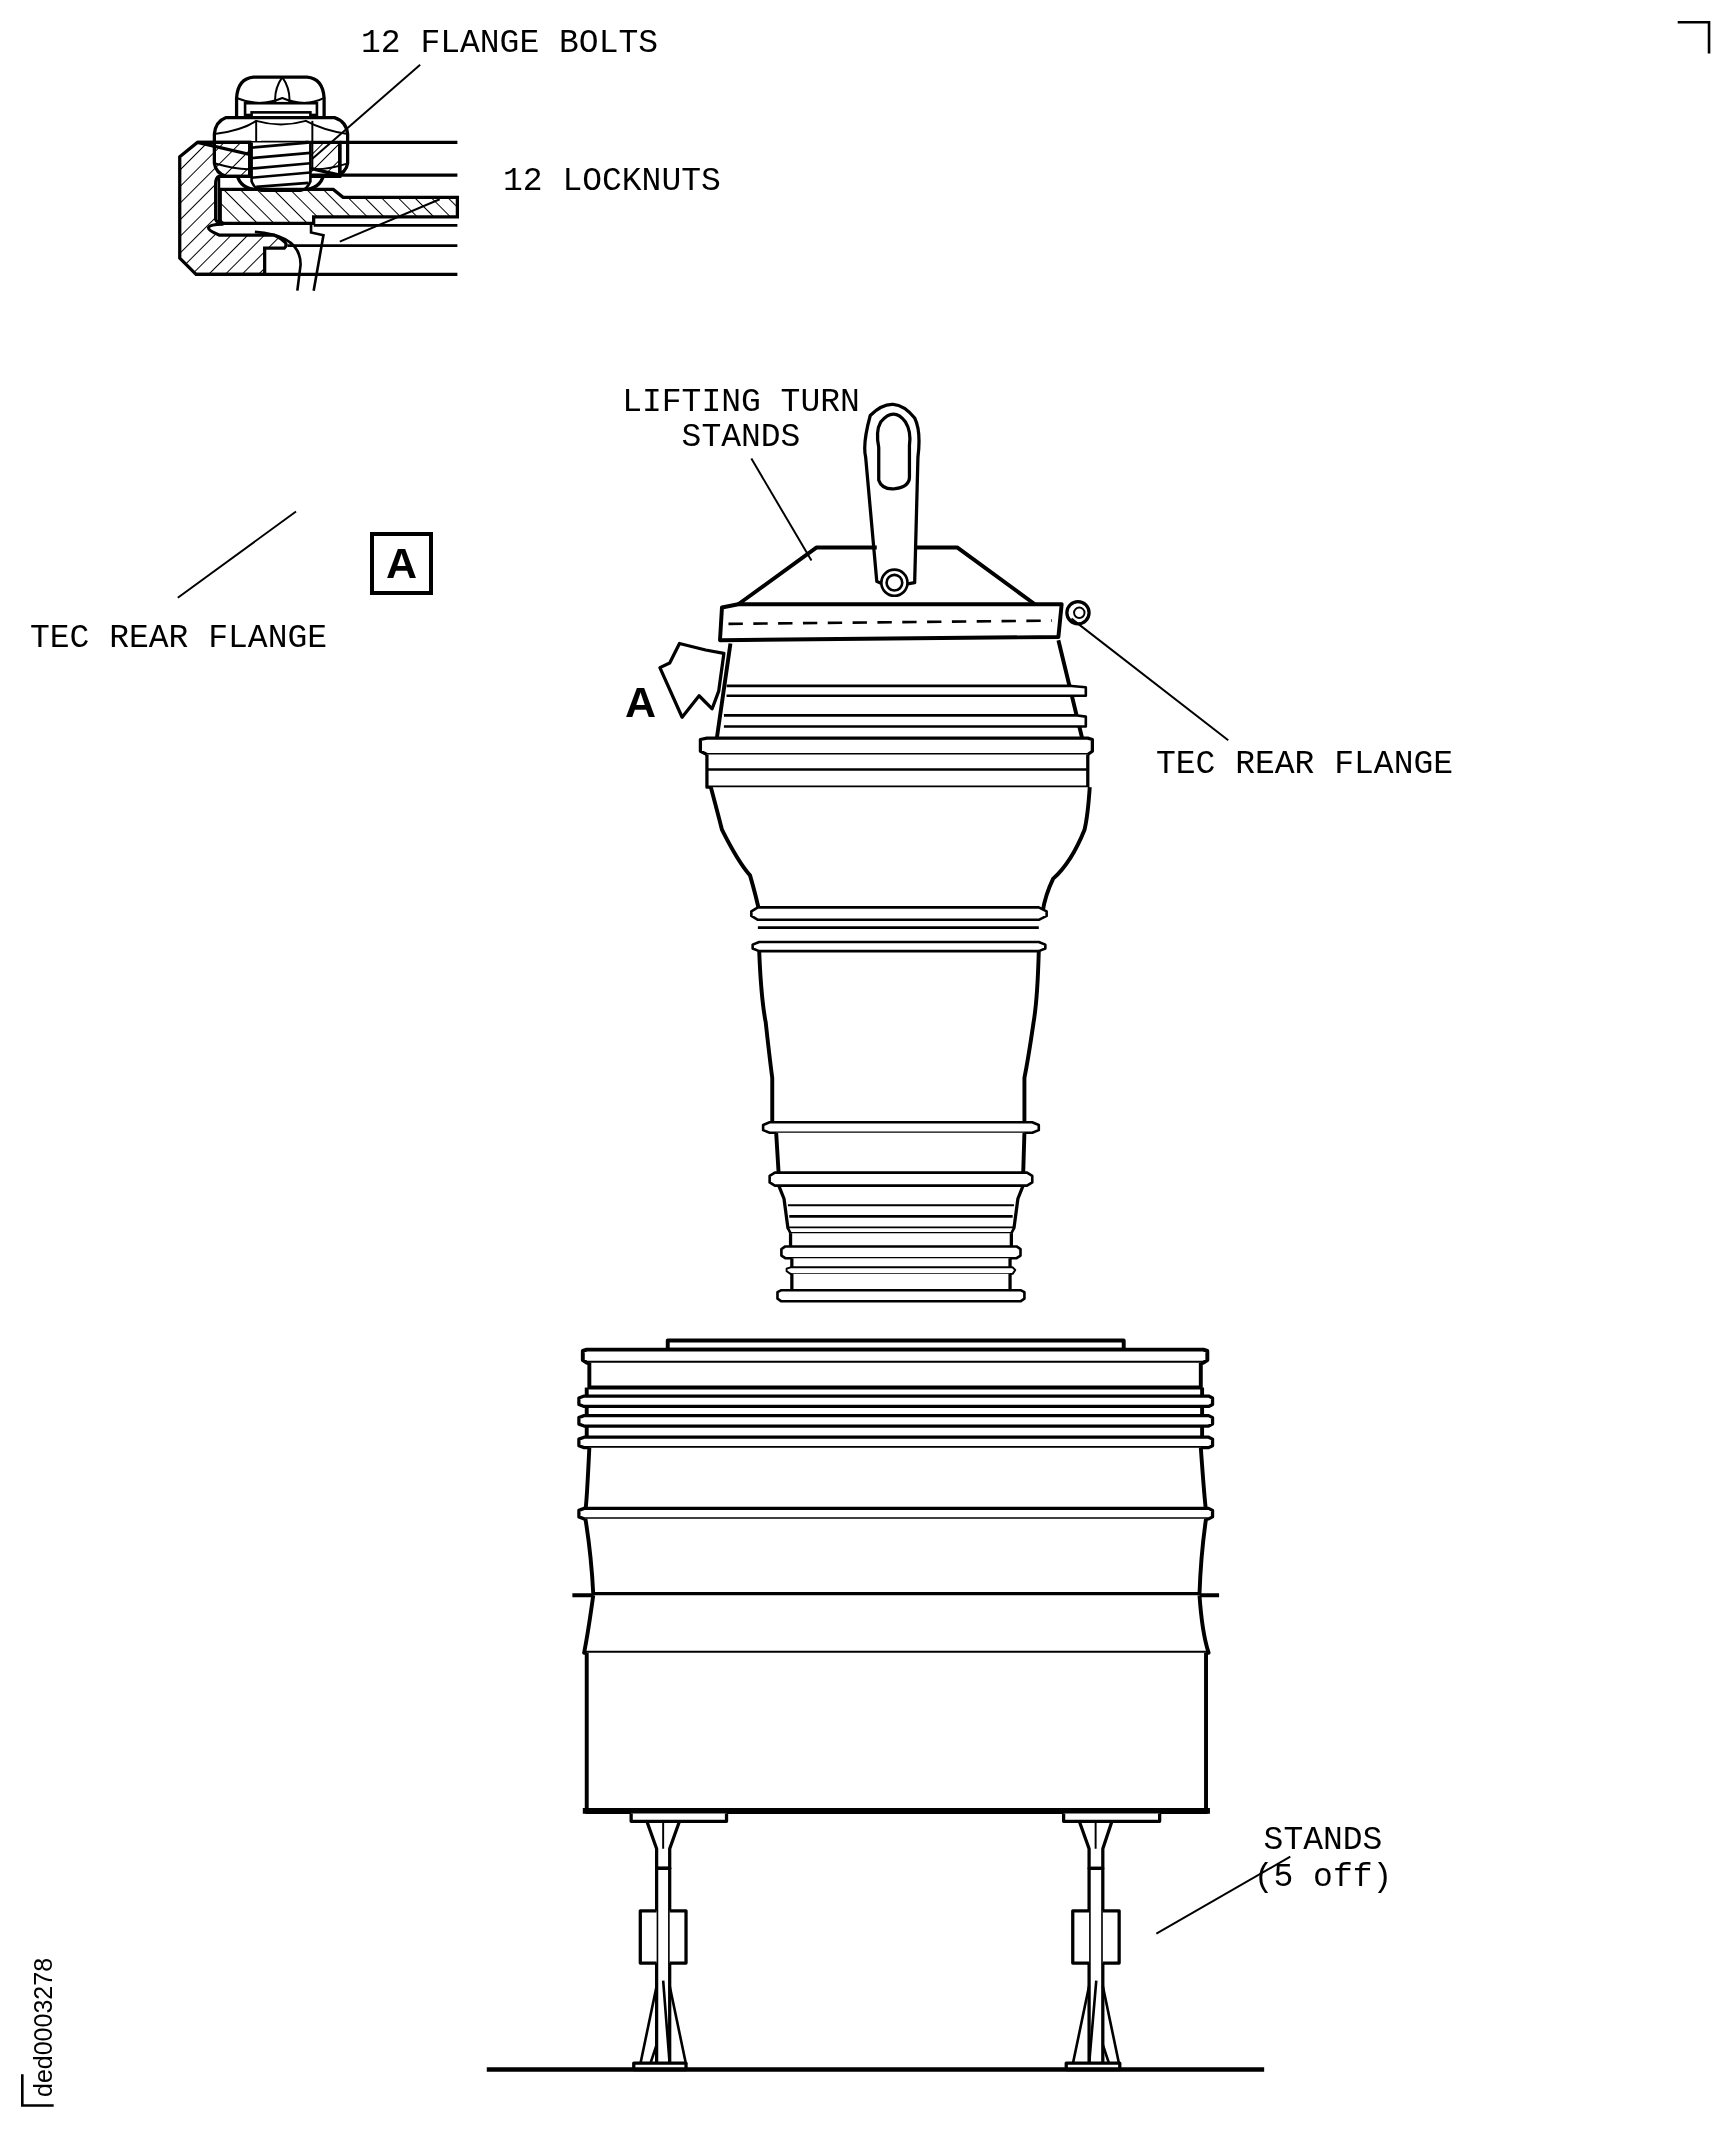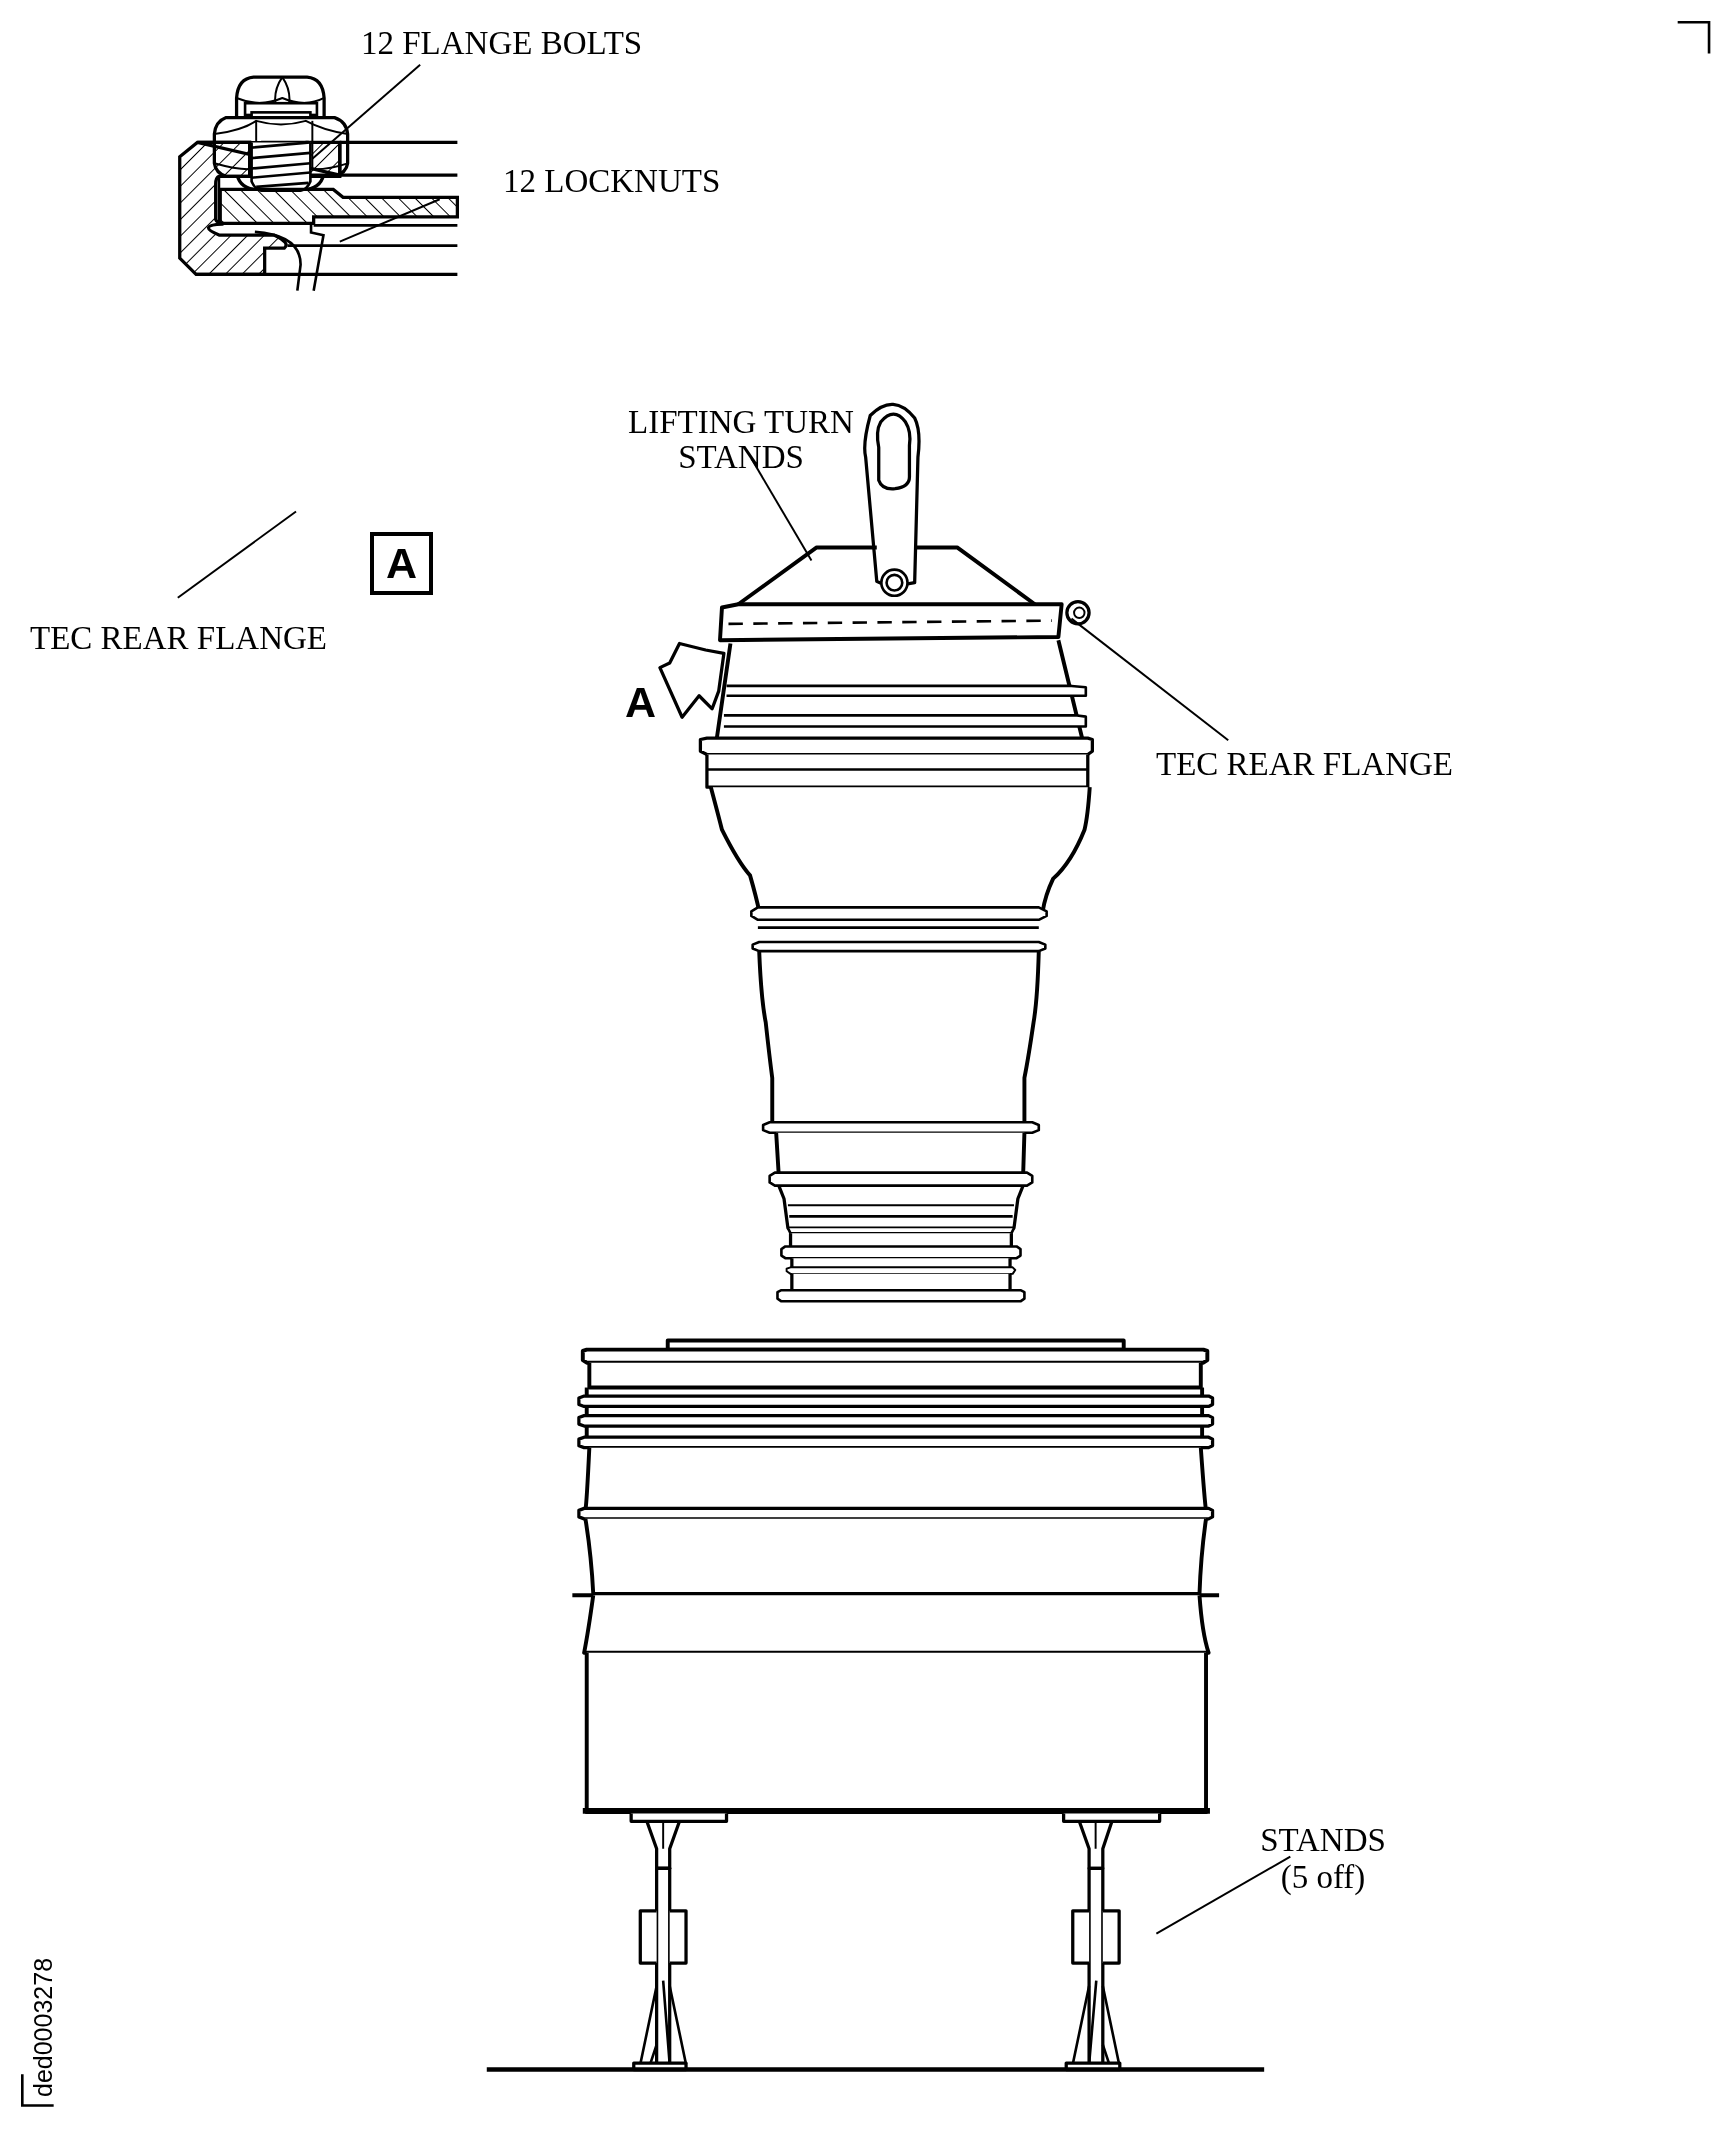--- a/index.html
+++ b/index.html
@@ -1,18 +1,18 @@
 <!DOCTYPE html>
 <html style="font-size:10.5px"><head>
 <meta charset="utf-8">
 <style>
   html, body { margin: 0; padding: 0; background: #ffffff; }
   body { width: 1732px; height: 2129px; position: relative; overflow: hidden; }
   svg#drawing { position: absolute; left: 0; top: 0; width: 1732px; height: 2129px; }
-  .lbl { position: absolute; font-family: Liberation Serif, serif; font-size: 33px; color: #000; line-height: 1; white-space: nowrap; }
+  .lbl { position: absolute; font-family: Liberation Mono, monospace; font-size: 33px; color: #000; line-height: 1; white-space: nowrap; }
   .lbl.center { text-align: center; }
   .callout-box {
     position: absolute; left: 370px; top: 532px; width: 63px; height: 63px;
     border: 4.6px solid #000; box-sizing: border-box;
     font-family: "Liberation Sans", sans-serif; font-weight: bold; font-size: 43px;
     display: flex; align-items: center; justify-content: center; color: #000;
   }
   .view-letter { position: absolute; left: 625px; top: 681px; font-family: "Liberation Sans", sans-serif; font-weight: bold; font-size: 43px; line-height: 1; }
   .fig-id {
     position: absolute; left: 31px; top: 2097px; transform-origin: 0 0; transform: rotate(-90deg);
@@ -213,21 +213,21 @@
     <line x1="1640" y1="947" x2="1880" y2="1133"></line>
     <line x1="1975" y1="2842" x2="1770" y2="2960"></line>
   </g>
 </svg>
 
 <div class="lbl" style="left:361px; top:27.4px;">12 FLANGE BOLTS</div>
 <div class="lbl" style="left:459px; top:165px;margin-left:44px;">12 LOCKNUTS</div>
 <div class="lbl" style="left:30px; top:622px;">TEC REAR FLANGE</div>
 <div class="callout-box">A</div>
 
-<div class="lbl center" style="left:617px; top:405px; width:248px; line-height:35px;">
+<div class="lbl center" style="left:617px; top:385px; width:248px; line-height:35px;">
   <div>LIFTING TURN</div>
   <div>STANDS</div>
 </div>
 <div class="view-letter">A</div>
 <div class="lbl" style="left:1156px; top:748px;">TEC REAR FLANGE</div>
 
 <div class="lbl center" style="left:1238px; top:1822px; width:170px; line-height:37px;">
   <div>STANDS</div>
   <div>(5 off)</div>
 </div>

